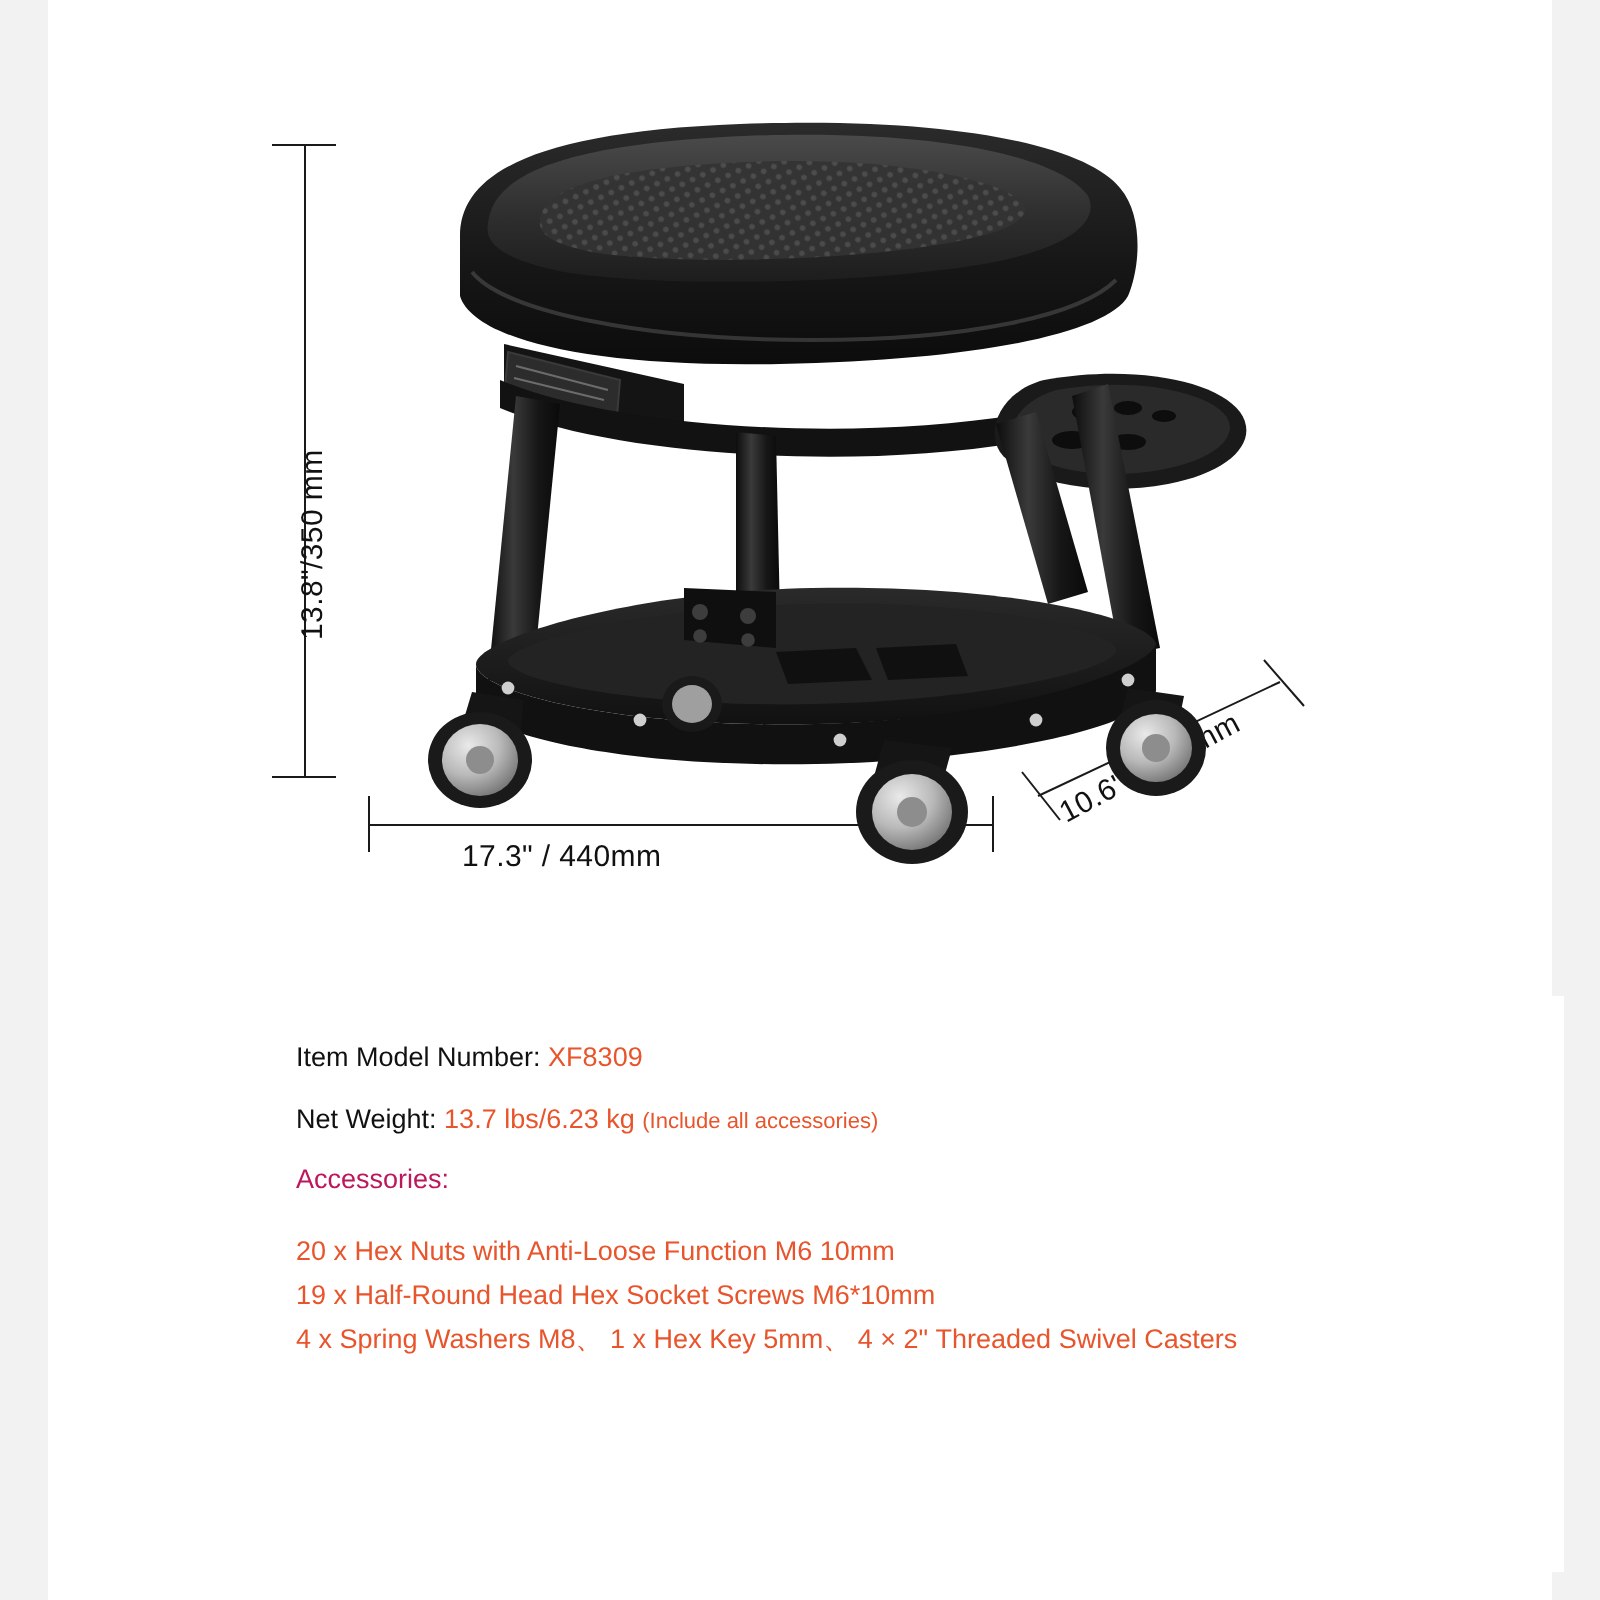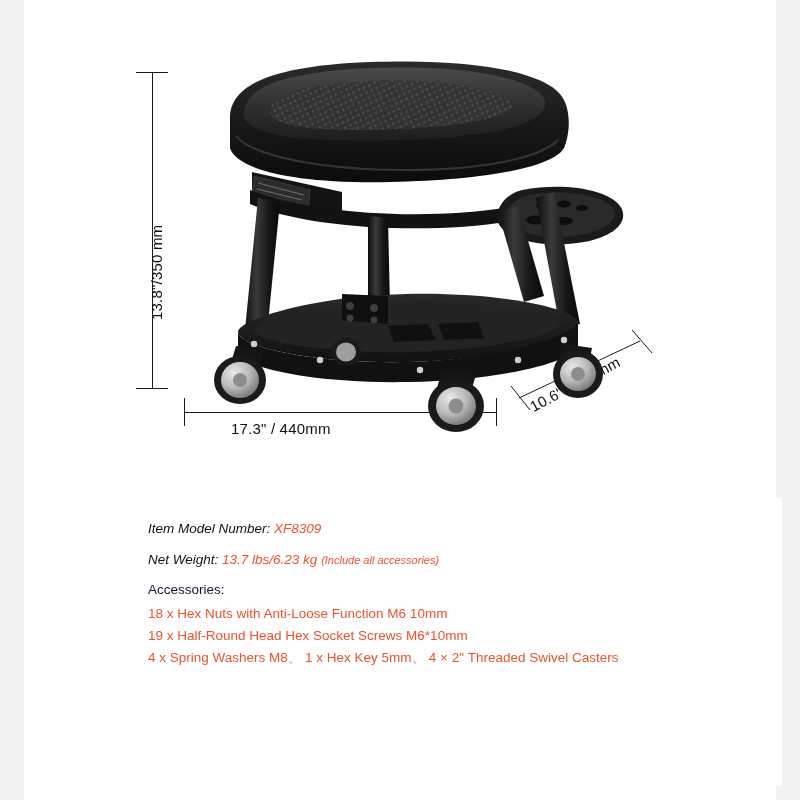--- a/index.html
+++ b/index.html
@@ -94,34 +94,33 @@
     position: absolute;
     left: 30px;
     top: 22px;
     right: 16px;
   }
   .spec-row {
     font-size: 13.5px;
     color: #111111;
     margin-bottom: 13px;
     line-height: 1.35;
-    font-style: italic;
   }
   .spec-row .val {
     color: #e8542b;
   }
   .spec-row .val-small {
     color: #e8542b;
     font-size: 11px;
     text-align: center;
   }
   .acc-head {
     font-size: 13.5px;
-    color: #0f172a;
-    margin-bottom: 6px;
+    color: #be185d;
+    margin-bottom: 18px;
   }
   .acc-line {
     font-size: 13.5px;
     color: #e8542b;
     line-height: 1.62;
     white-space: nowrap;
   }
 </style>
 </head>
 <body>
@@ -287,20 +286,20 @@
         <span>Item Model Number: </span><span class="val">XF8309</span>
       </div>
 
       <div class="spec-row">
         <span>Net Weight: </span><span class="val">13.7 lbs/6.23 kg </span><span class="val-small">(Include all accessories)</span>
       </div>
 
 
       <div class="acc-head">Accessories:</div>
 
-      <div class="acc-line">18 x Hex Nuts with Anti-Loose Function M6 10mm</div>
+      <div class="acc-line">20 x Hex Nuts with Anti-Loose Function M6 10mm</div>
       <div class="acc-line">19 x Half-Round Head Hex Socket Screws M6*10mm</div>
       <div class="acc-line">4 x Spring Washers M8、  1 x Hex Key 5mm、  4 × 2" Threaded Swivel Casters</div>
 
     </div>
   </div>
 
 </div>
 
 </body></html>

